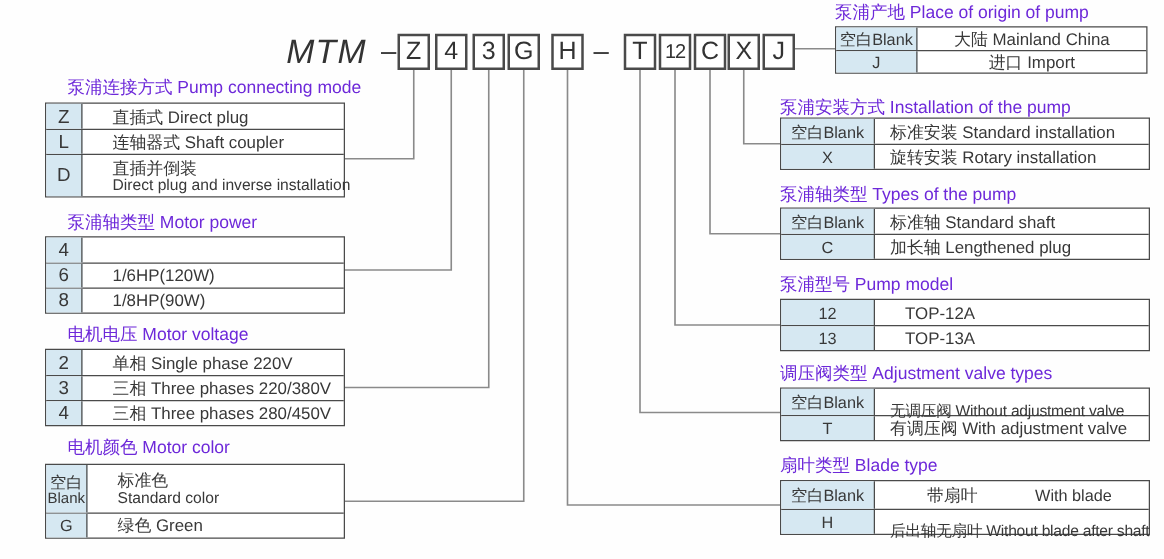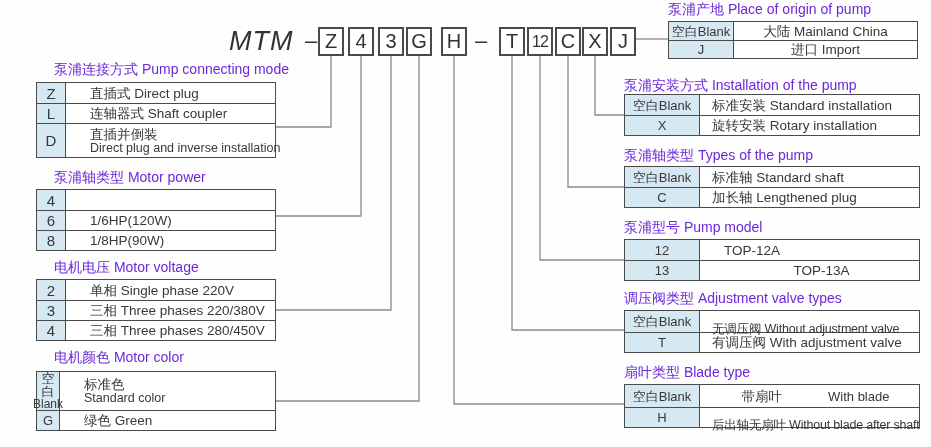--- a/index.html
+++ b/index.html
@@ -28,21 +28,21 @@
     display:flex;flex-direction:column;align-items:center;justify-content:center;
     font-size:15px;line-height:15px;text-align:center;
   }
   .c1 .l2{font-size:12px;line-height:12px;}
   .c2{
     flex:1;min-width:0;display:flex;flex-direction:column;justify-content:center;
     padding-left:24px;font-size:13.5px;line-height:15px;white-space:nowrap;
   }
   .c2 .l2{font-size:12.5px;line-height:13px;}
   .ltbl .c1{width:29px;}
-  .ltbl.wide1 .c1{width:23px;font-size:13px;line-height:13px;}
+  .ltbl.wide1 .c1{width:33px;font-size:13px;line-height:13px;}
   .rtbl .c1{width:75px;font-size:13px;}
   .rtbl .c2{padding-left:12px;}
   .rtbl.centered .c1{width:65px;}
   .rtbl.centered .c2{align-items:center;padding-left:0;flex-direction:row;justify-content:center;}
   .inlinepair{flex-direction:row !important;align-items:center;}
   .inlinepair .en{margin-left:46px;font-size:13px;}
   .smalltext{font-size:12.5px;letter-spacing:-0.2px;margin-top:16px;}
 </style>
 </head>
 <body>
@@ -217,21 +217,21 @@
   <div class="tbl rtbl" style="left:624px;top:239px;width:296px;">
     <div class="row" style="height:20px;">
       <div class="c1">12</div>
       <div class="c2">
           <span style="padding-left:12px;">TOP-12A</span>
         </div>
     </div>
     <div class="row" style="height:20px;">
       <div class="c1">13</div>
       <div class="c2">
-          <span style="padding-left:12px;text-align:center;">TOP-13A</span>
+          <span style="padding-left:12px;">TOP-13A</span>
         </div>
     </div>
   </div>
 
   <div class="title" style="left:624px;top:290px;">调压阀类型 Adjustment valve types</div>
   <div class="tbl rtbl" style="left:624px;top:310px;width:296px;">
     <div class="row" style="height:21px;">
       <div class="c1">空白Blank</div>
       <div class="c2 smalltext">
           <span>无调压阀 Without adjustment valve</span>

